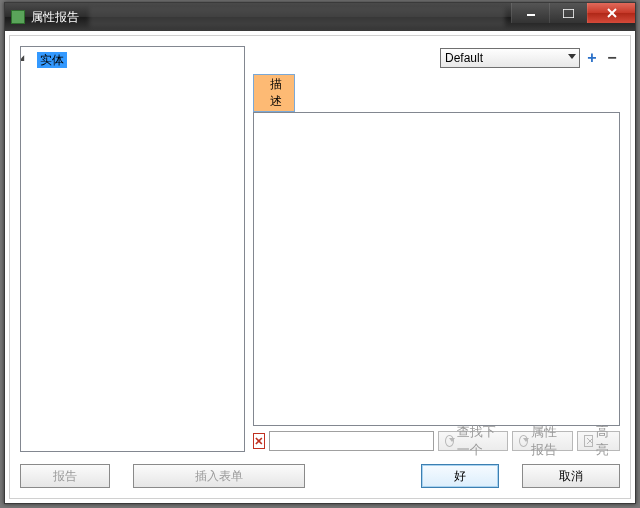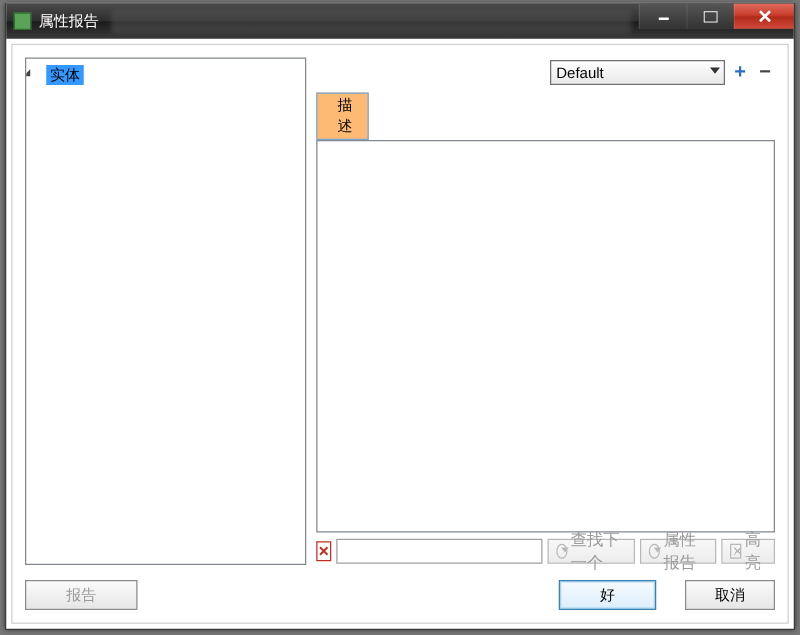--- a/index.html
+++ b/index.html
@@ -264,21 +264,21 @@
   .push-btn.disabled { color: #9a9a9a; cursor: default; }
   .btn-report { width: 90px; }
   .btn-form { width: 172px; }
   .spacer { flex: 1; }
   .btn-ok {
     width: 78px;
     border: 1px solid #3c7fb1;
     box-shadow: inset 0 0 0 1px #a8d2f0;
     background: linear-gradient(#f6fbff,#dceefc);
   }
-  .btn-cancel { width: 72px; }
+  .btn-cancel { width: 98px; }
 </style>
 </head>
 <body>
 
 <div class="window">
   <div class="titlebar">
     <div class="app-icon"></div>
     <div class="title-text">属性报告</div>
     <div class="title-blur"></div>
     <div class="win-btns">
@@ -352,20 +352,23 @@
             <span>高亮</span>
           </div>
         </div>
       </div>
     </div>
 
     <div class="bottom-bar">
       <div class="push-btn disabled btn-report">
         <span>报告</span>
       </div>
+      <div class="push-btn disabled btn-form">
+        <span>插入表单</span>
+      </div>
       <div class="spacer"></div>
       <div class="push-btn btn-ok">
         <span>好</span>
       </div>
       <div class="push-btn btn-cancel">
         <span>取消</span>
       </div>
     </div>
   </div>
 </div>

